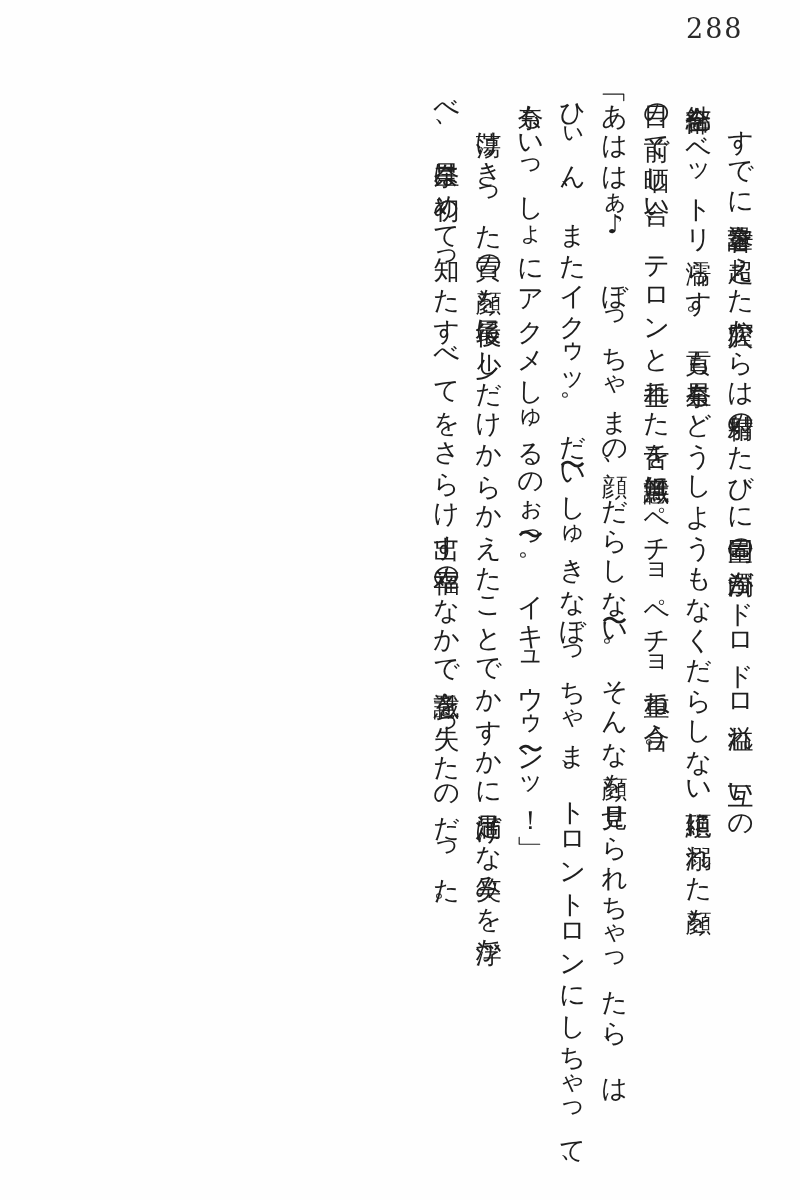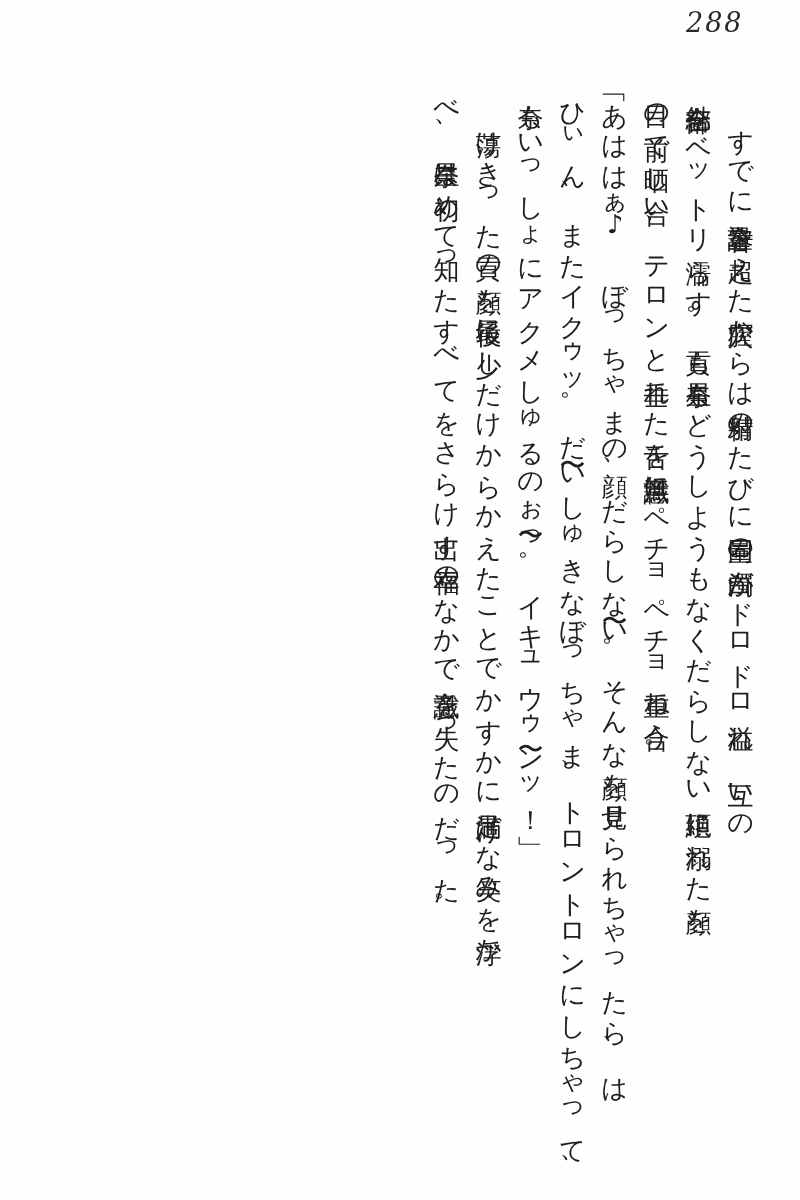--- a/index.html
+++ b/index.html
@@ -10,24 +10,23 @@
     position: relative;
     width: 800px;
     height: 1200px;
     background: #fefefe;
     overflow: hidden;
     font-family: "DejaVu Serif", "Liberation Serif", serif;
     color: #1e1e1e;
   }
   .page-number {
     position: absolute;
-    top: 7px;
+    top: 13px;
     left: 686px;
     font-size: 27px;
-    font-style: italic;
     letter-spacing: 2px;
     color: #2a2a2a;
   }
   .text-block {
     position: absolute;
     top: 85px;
     right: 38px;
     height: 1040px;
     writing-mode: vertical-rl;
     text-orientation: mixed;

